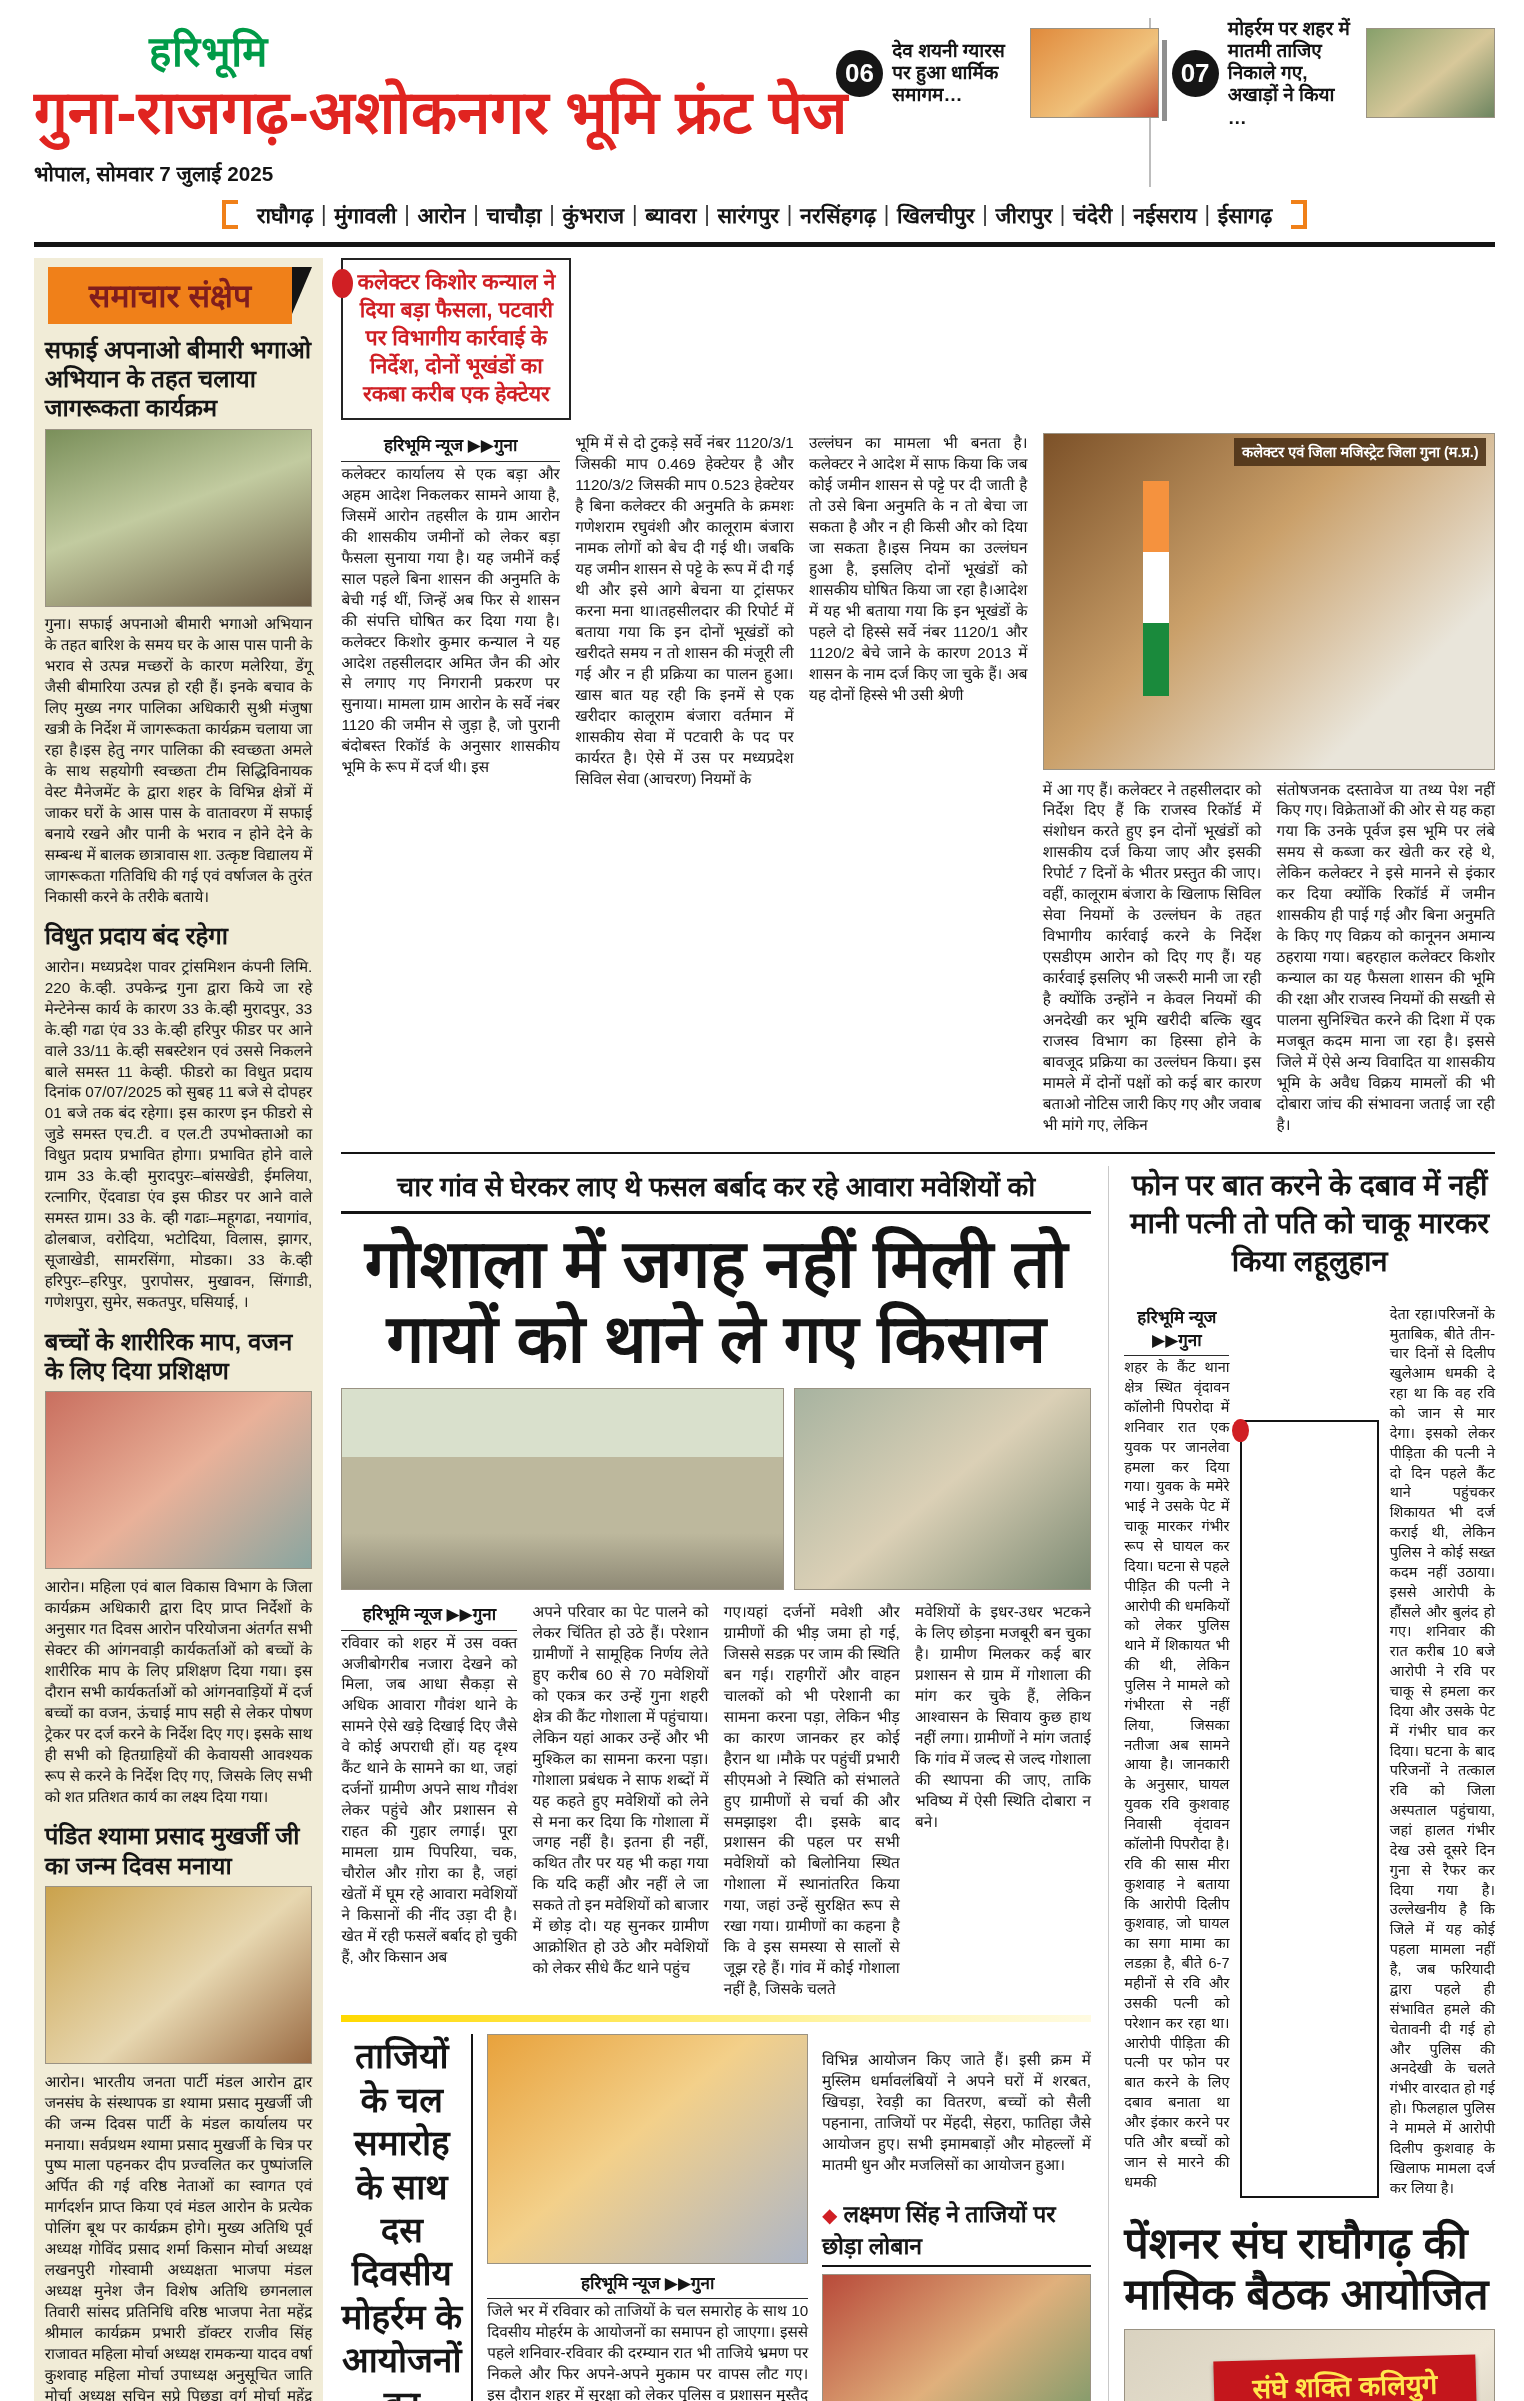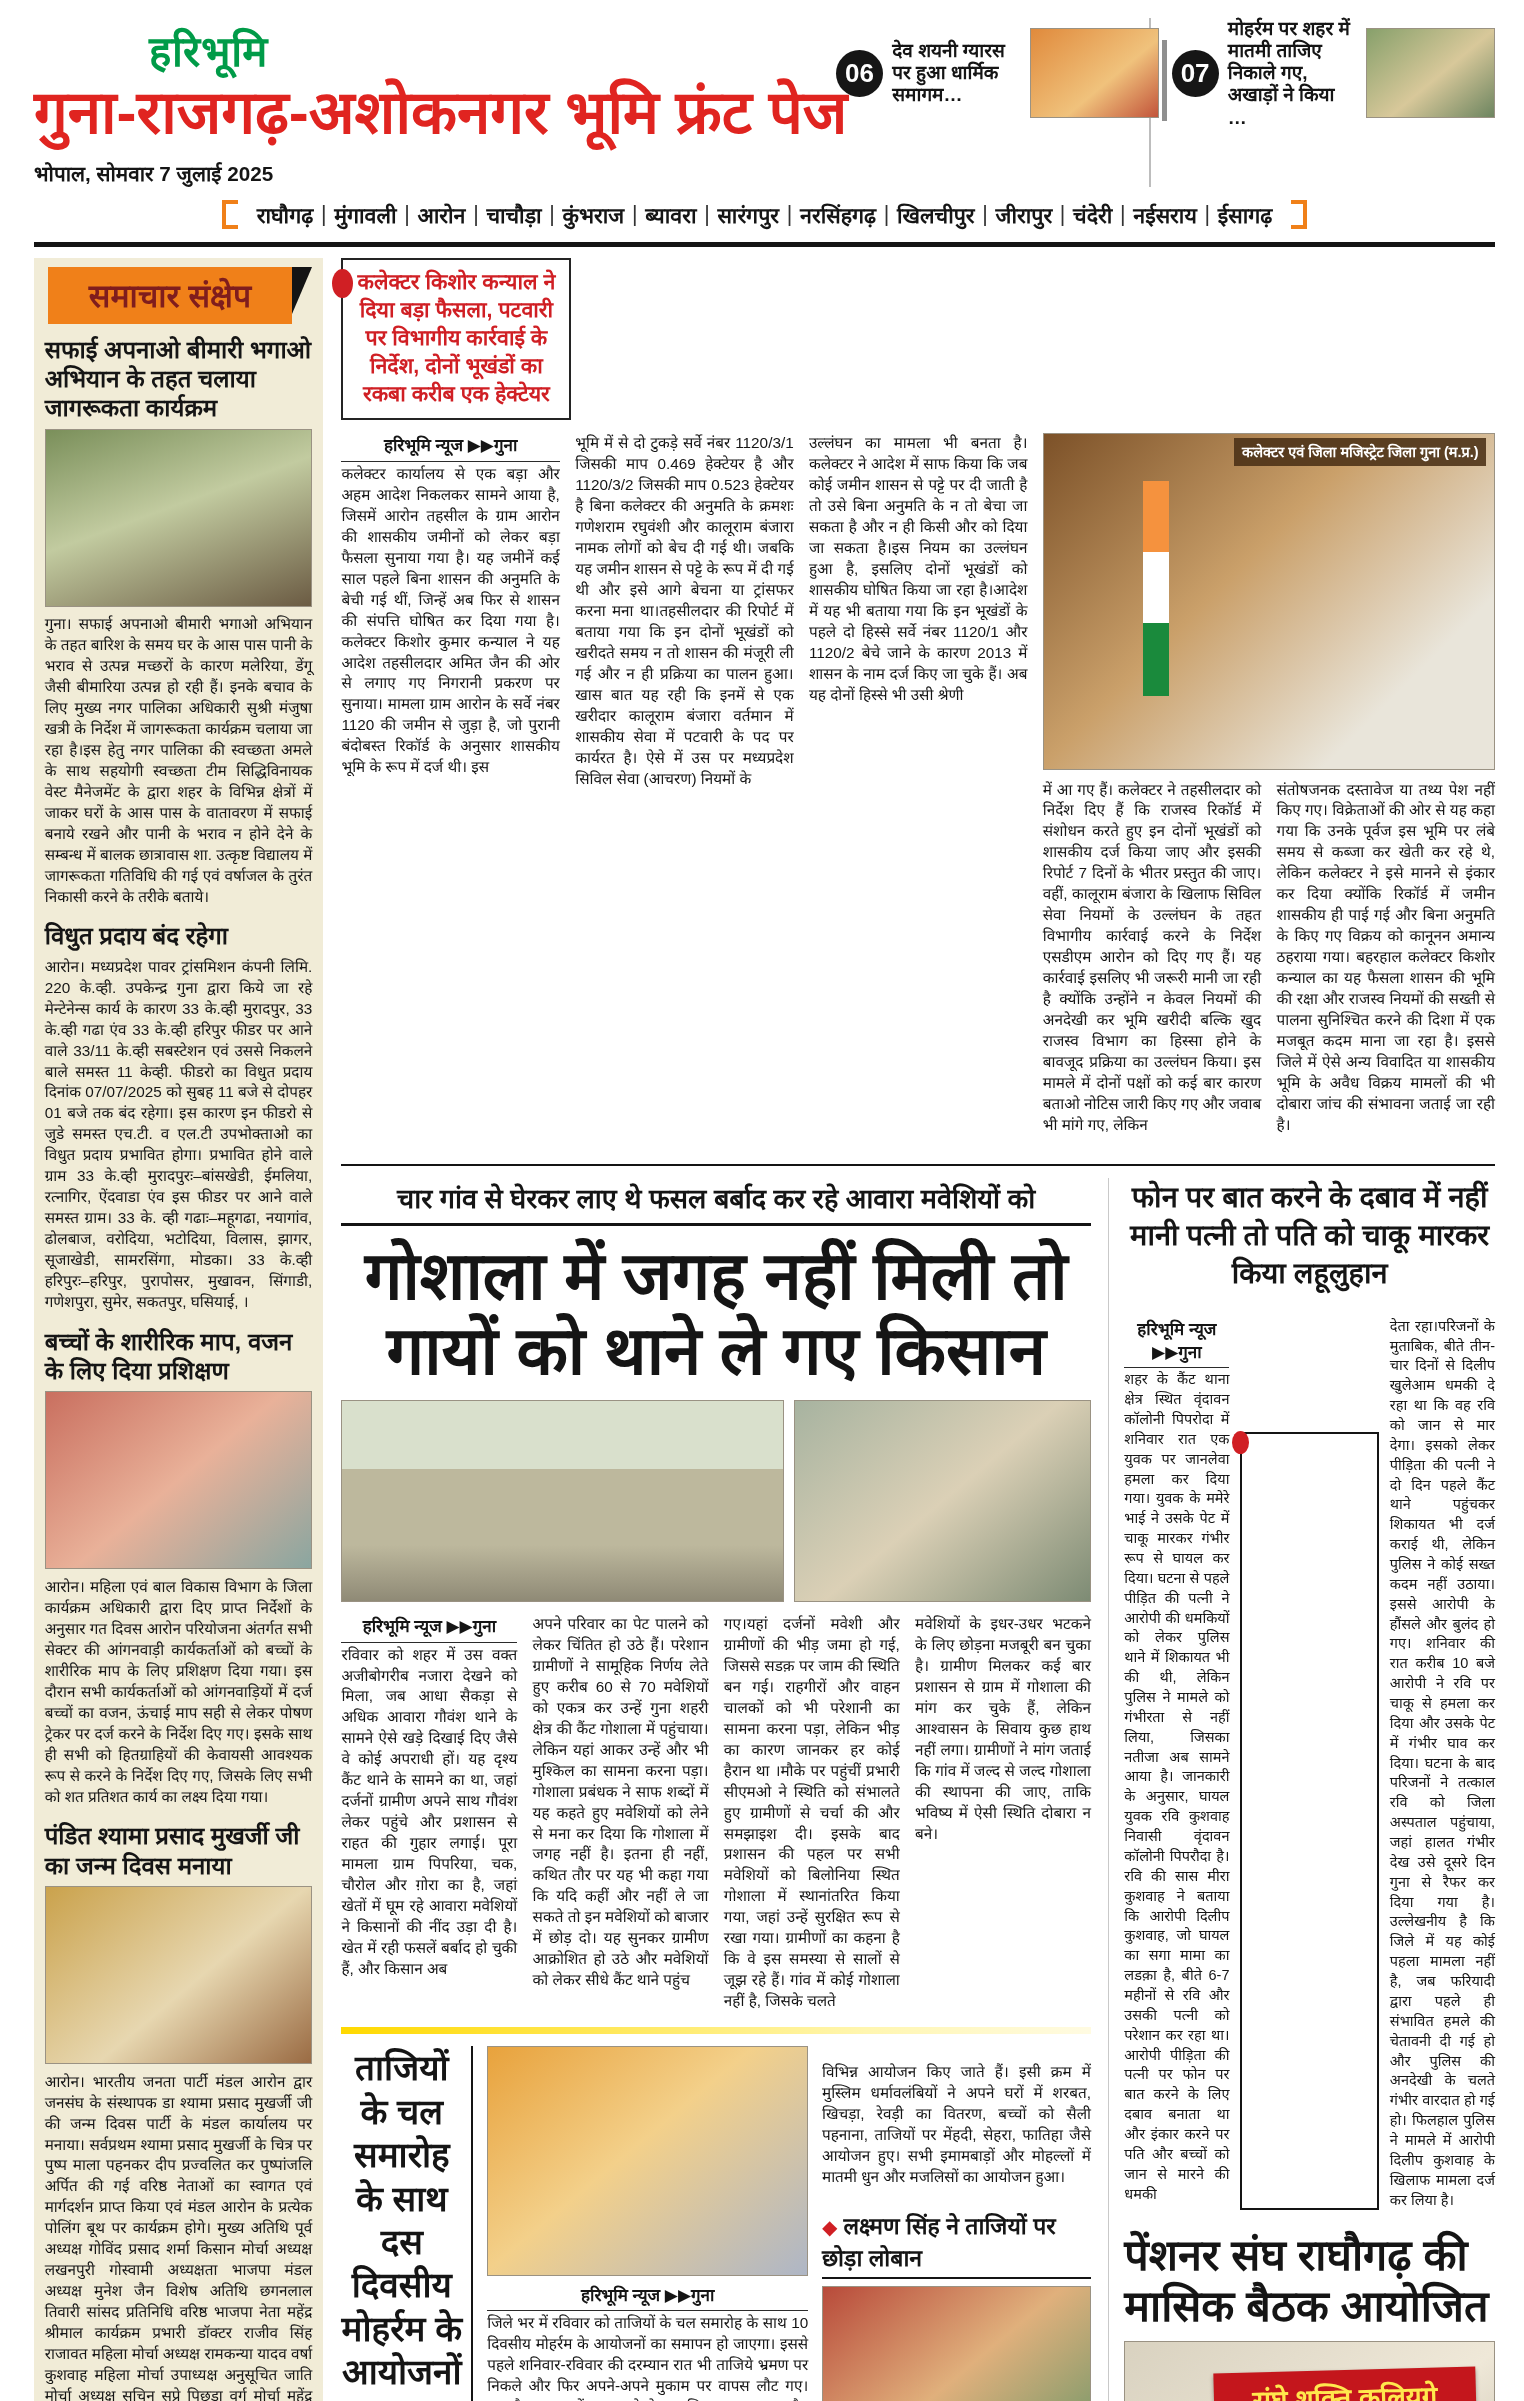--- a/index.html
+++ b/index.html
@@ -57,21 +57,21 @@
   .ph-loban{background:linear-gradient(140deg,#b84a3a,#e0b07c 55%,#7e9a6b);}
   .ph-pension{background:linear-gradient(140deg,#d9d2c0,#efe8d8 50%,#a9a08c);}
   .ph-brief1{background:linear-gradient(140deg,#e08a3c,#f0c27c 60%,#c2543a);}
   .ph-brief2{background:linear-gradient(140deg,#87a06b,#d8c89a 55%,#6d8560);}
   .photo-label{position:absolute;top:4px;right:7.7px;background:rgba(74,48,22,.88);color:#fff;
       font-size:14.5px;font-weight:700;padding:4.6px 7.7px;max-width:55%;text-align:center;line-height:1.25;}
   .banner{position:absolute;top:27.5px;left:24%;right:5%;background:#c4161c;color:#ffe84d;
       font-size:27.5px;font-weight:900;text-align:center;padding:9.2px 6.1px;transform:rotate(-1.5deg);
       box-shadow:0 2.3px 4.6px rgba(0,0,0,.35);}
   
-  .lead{padding-bottom:28px;border-bottom:2.3px solid #141414;}
+  .lead{padding-bottom:16px;border-bottom:2.3px solid #141414;}
   .kicker-row{display:flex;gap:20px;align-items:stretch;}
   .kicker-box{width:230px;flex:none;border:2.3px solid #242424;padding:9.2px 12.2px;position:relative;
       color:#d01f24;font-weight:800;font-size:21.4px;text-align:center;line-height:1.3;box-sizing:border-box;}
   .red-dot{position:absolute;left:-11.5px;top:9.2px;width:20.7px;height:29px;background:#d01f24;border-radius:50%;}
   .lead-headline{flex:1;font-size:53px;font-weight:900;text-align:center;line-height:1.2;}
   .lead-body{display:grid;grid-template-columns:repeat(5,1fr);column-gap:15.3px;row-gap:9.2px;margin-top:13.8px;
       grid-template-areas:"c1 c2 c3 ph ph" "c1 c2 c3 c4 c5";}
   .la1{grid-area:c1;}.la2{grid-area:c2;}.la3{grid-area:c3;}.la4{grid-area:c4;}.la5{grid-area:c5;}
   .lead-photo{grid-area:ph;height:337px;}
   

